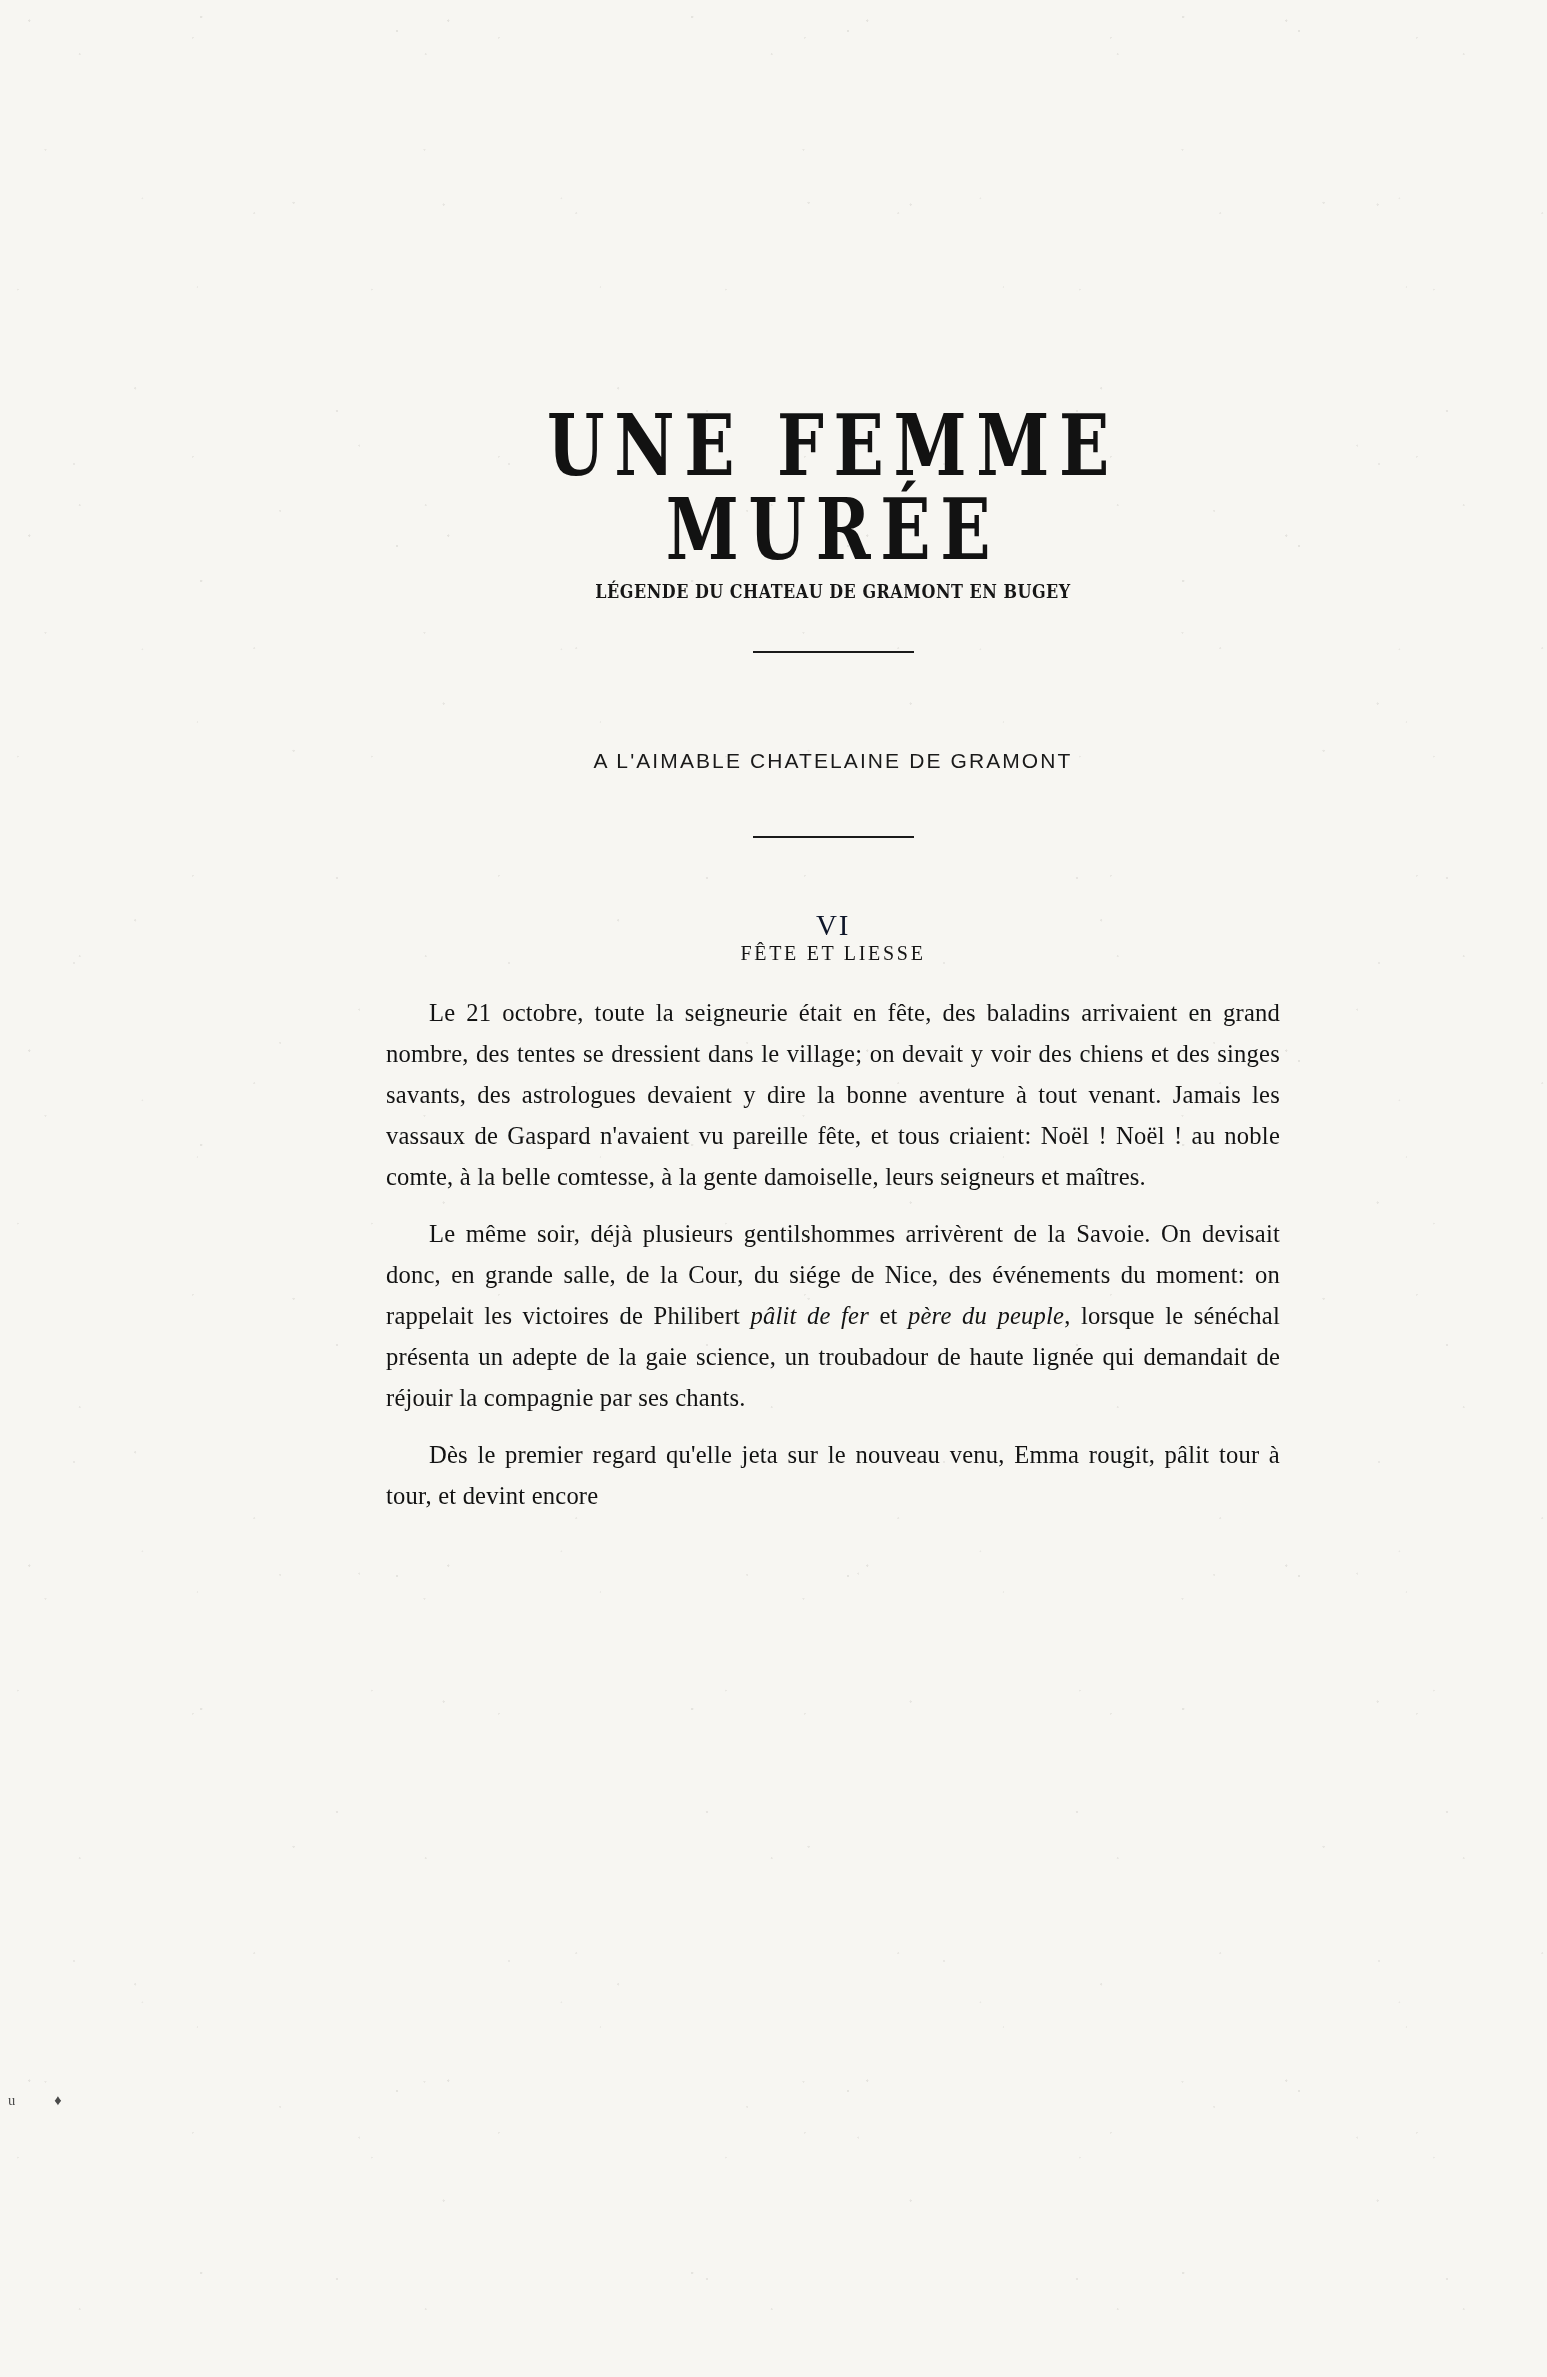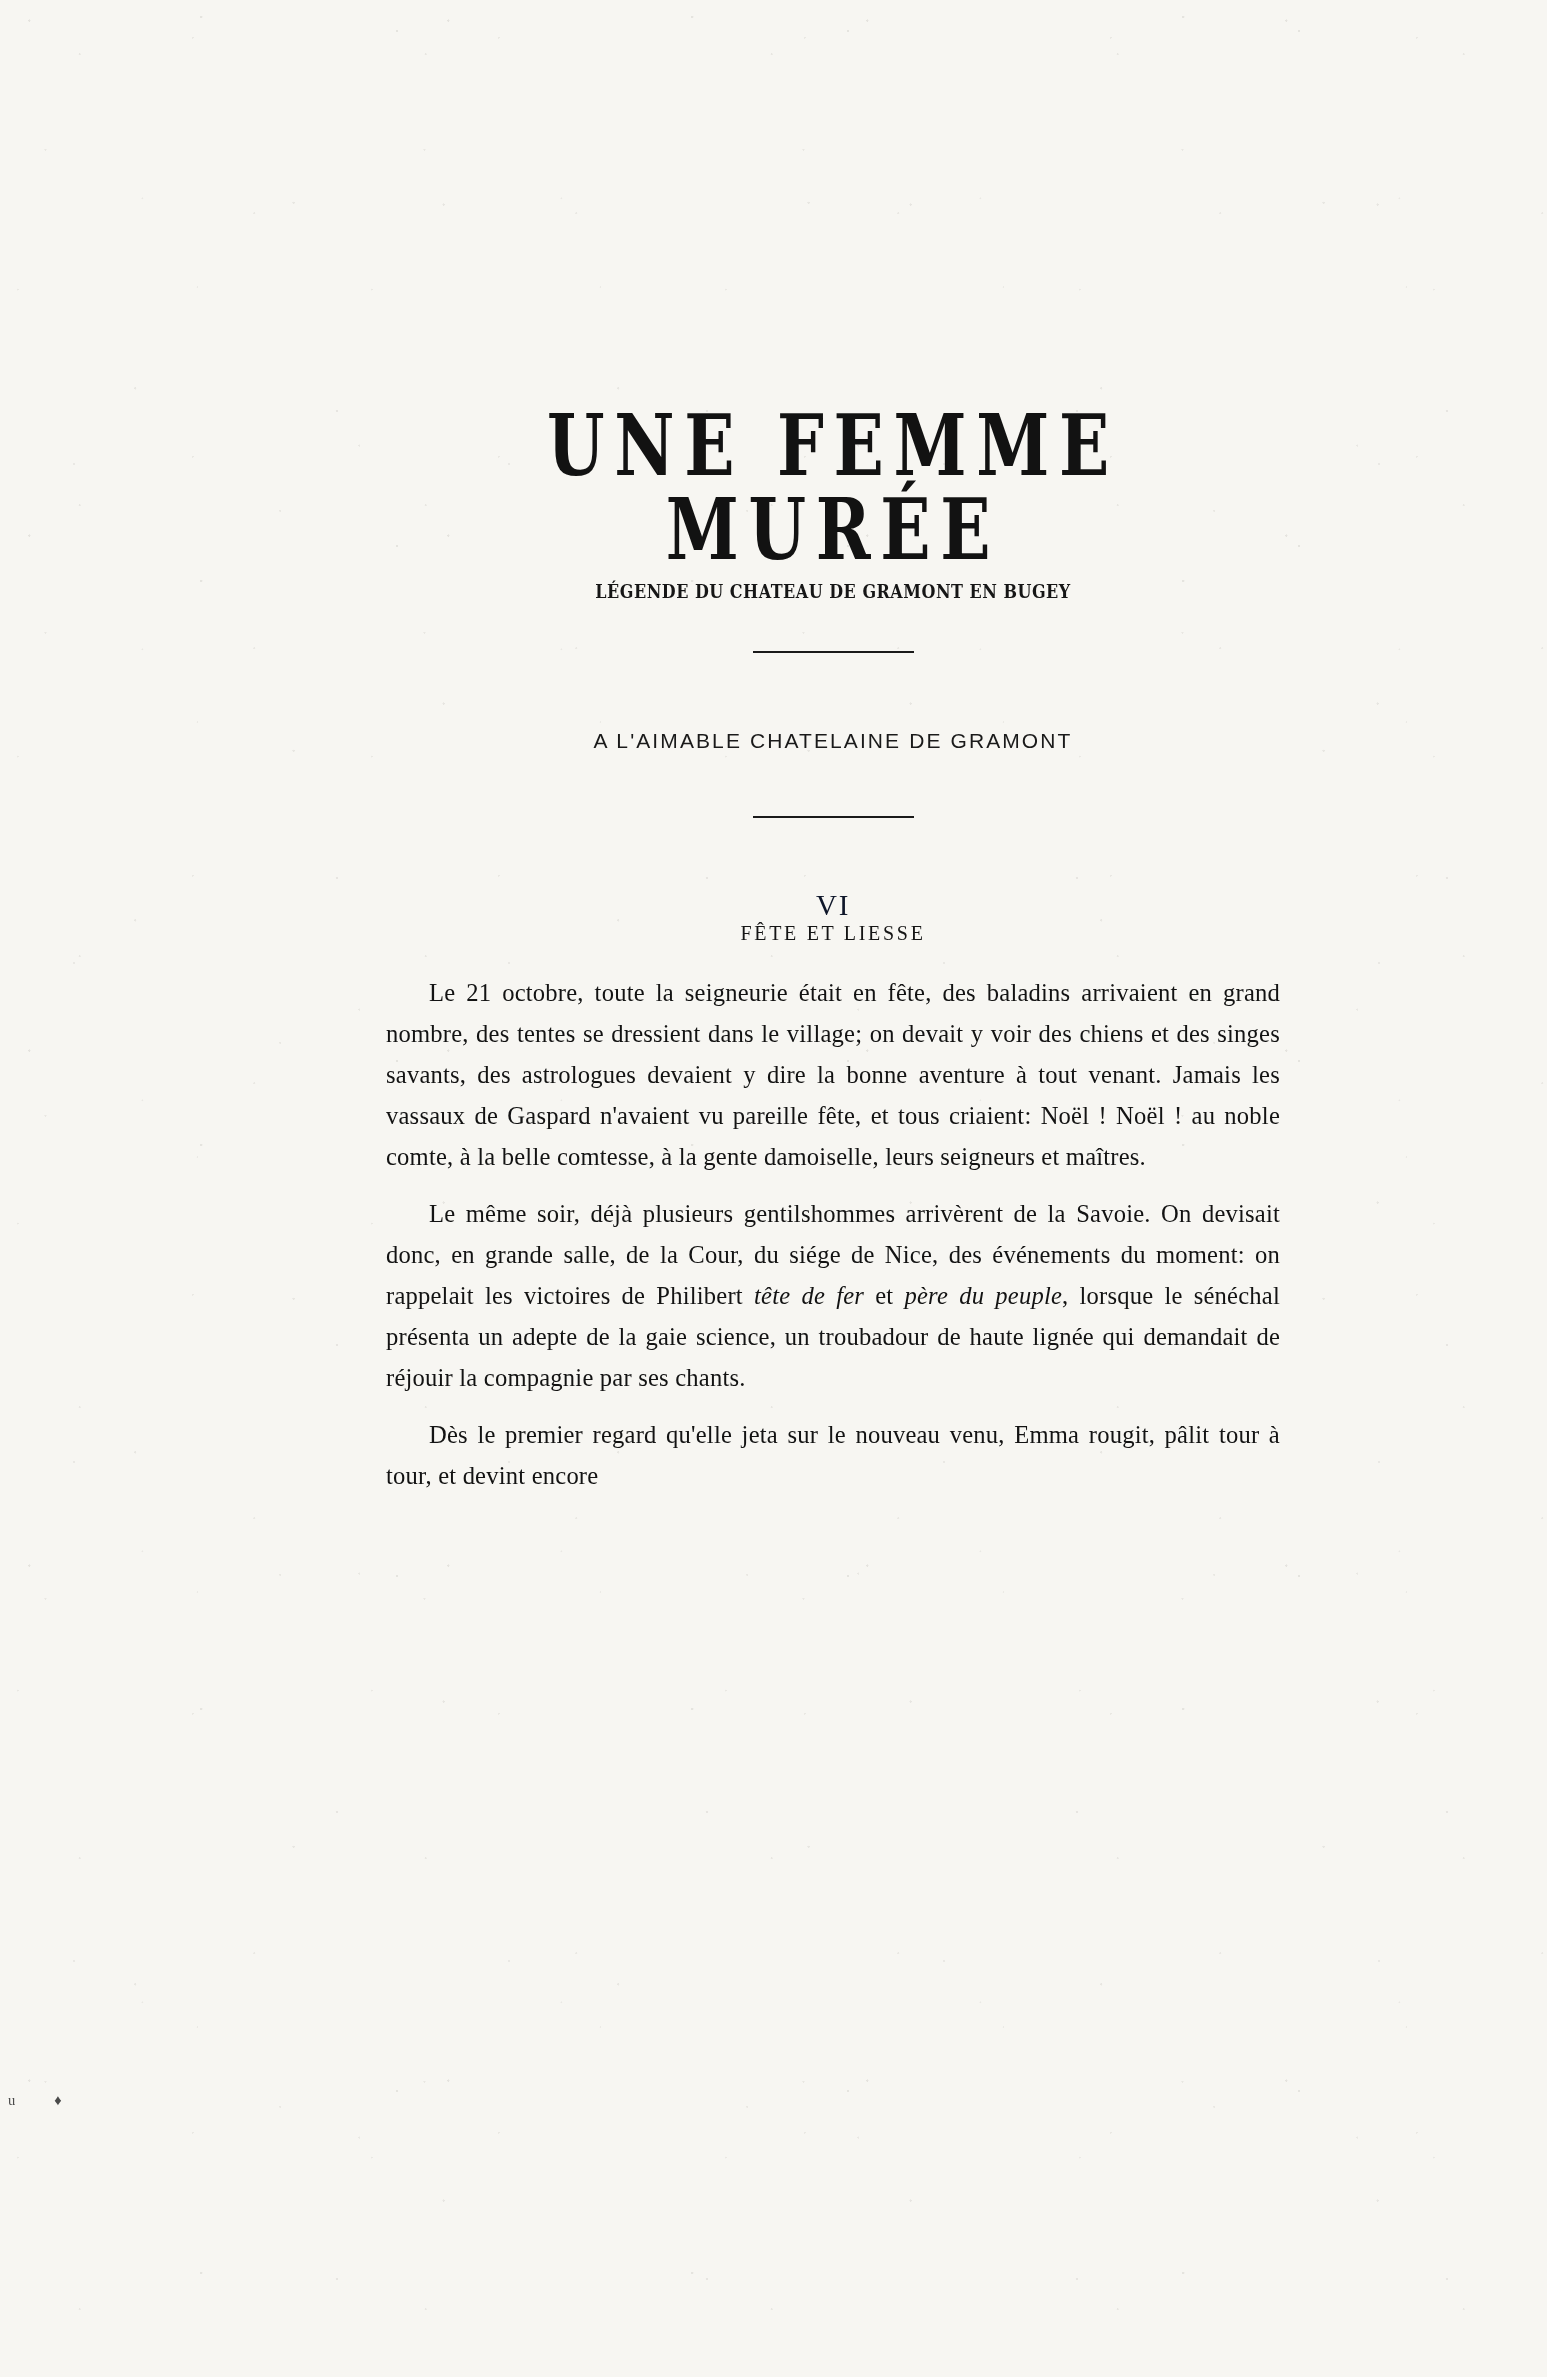--- a/index.html
+++ b/index.html
@@ -87,21 +87,21 @@
 
   .rule {
     width: 161px;
     height: 0;
     border-top: 2.4px solid #1a1a1a;
     margin: 50px auto 0 auto;
   }
   .rule.second { margin-top: 63px; }
 
   .dedication {
-    margin-top: 76px;
+    margin-top: 96px;
     text-align: center;
     font-family: "Liberation Sans", sans-serif;
     font-size: 21px;
     letter-spacing: 2.1px;
     color: #1a1a1a;
   }
 
   .suite {
     margin-top: 39px;
     text-align: center;
@@ -173,21 +173,21 @@
 
 
     <div class="rule second"></div>
 
     <div class="chapter-number">VI</div>
 
     <div class="chapter-title">FÊTE ET LIESSE</div>
 
     <div class="body-text">
       <p>Le 21 octobre, toute la seigneurie était en fête, des baladins arrivaient en grand nombre, des tentes se dressient dans le village; on devait y voir des chiens et des singes savants, des astrologues devaient y dire la bonne aventure à tout venant. Jamais les vassaux de Gaspard n'avaient vu pareille fête, et tous criaient: Noël ! Noël ! au noble comte, à la belle comtesse, à la gente damoiselle, leurs seigneurs et maîtres.</p>
-      <p>Le même soir, déjà plusieurs gentilshommes arrivèrent de la Savoie. On devisait donc, en grande salle, de la Cour, du siége de Nice, des événements du moment: on rappelait les victoires de Philibert <i>tête de fer</i> et <i>père du peuple</i>, lorsque le sénéchal présenta un adepte de la gaie science, un troubadour de haute lignée qui demandait de réjouir la compagnie par ses chants.</p>
+      <p>Le même soir, déjà plusieurs gentilshommes arrivèrent de la Savoie. On devisait donc, en grande salle, de la Cour, du siége de Nice, des événements du moment: on rappelait les victoires de Philibert <i>pâlit de fer</i> et <i>père du peuple</i>, lorsque le sénéchal présenta un adepte de la gaie science, un troubadour de haute lignée qui demandait de réjouir la compagnie par ses chants.</p>
       <p>Dès le premier regard qu'elle jeta sur le nouveau venu, Emma rougit, pâlit tour à tour, et devint encore</p>
     </div>
 
   </div>
 
   <div class="corner-marks">u ♦</div>
 
 </div>
 
 

